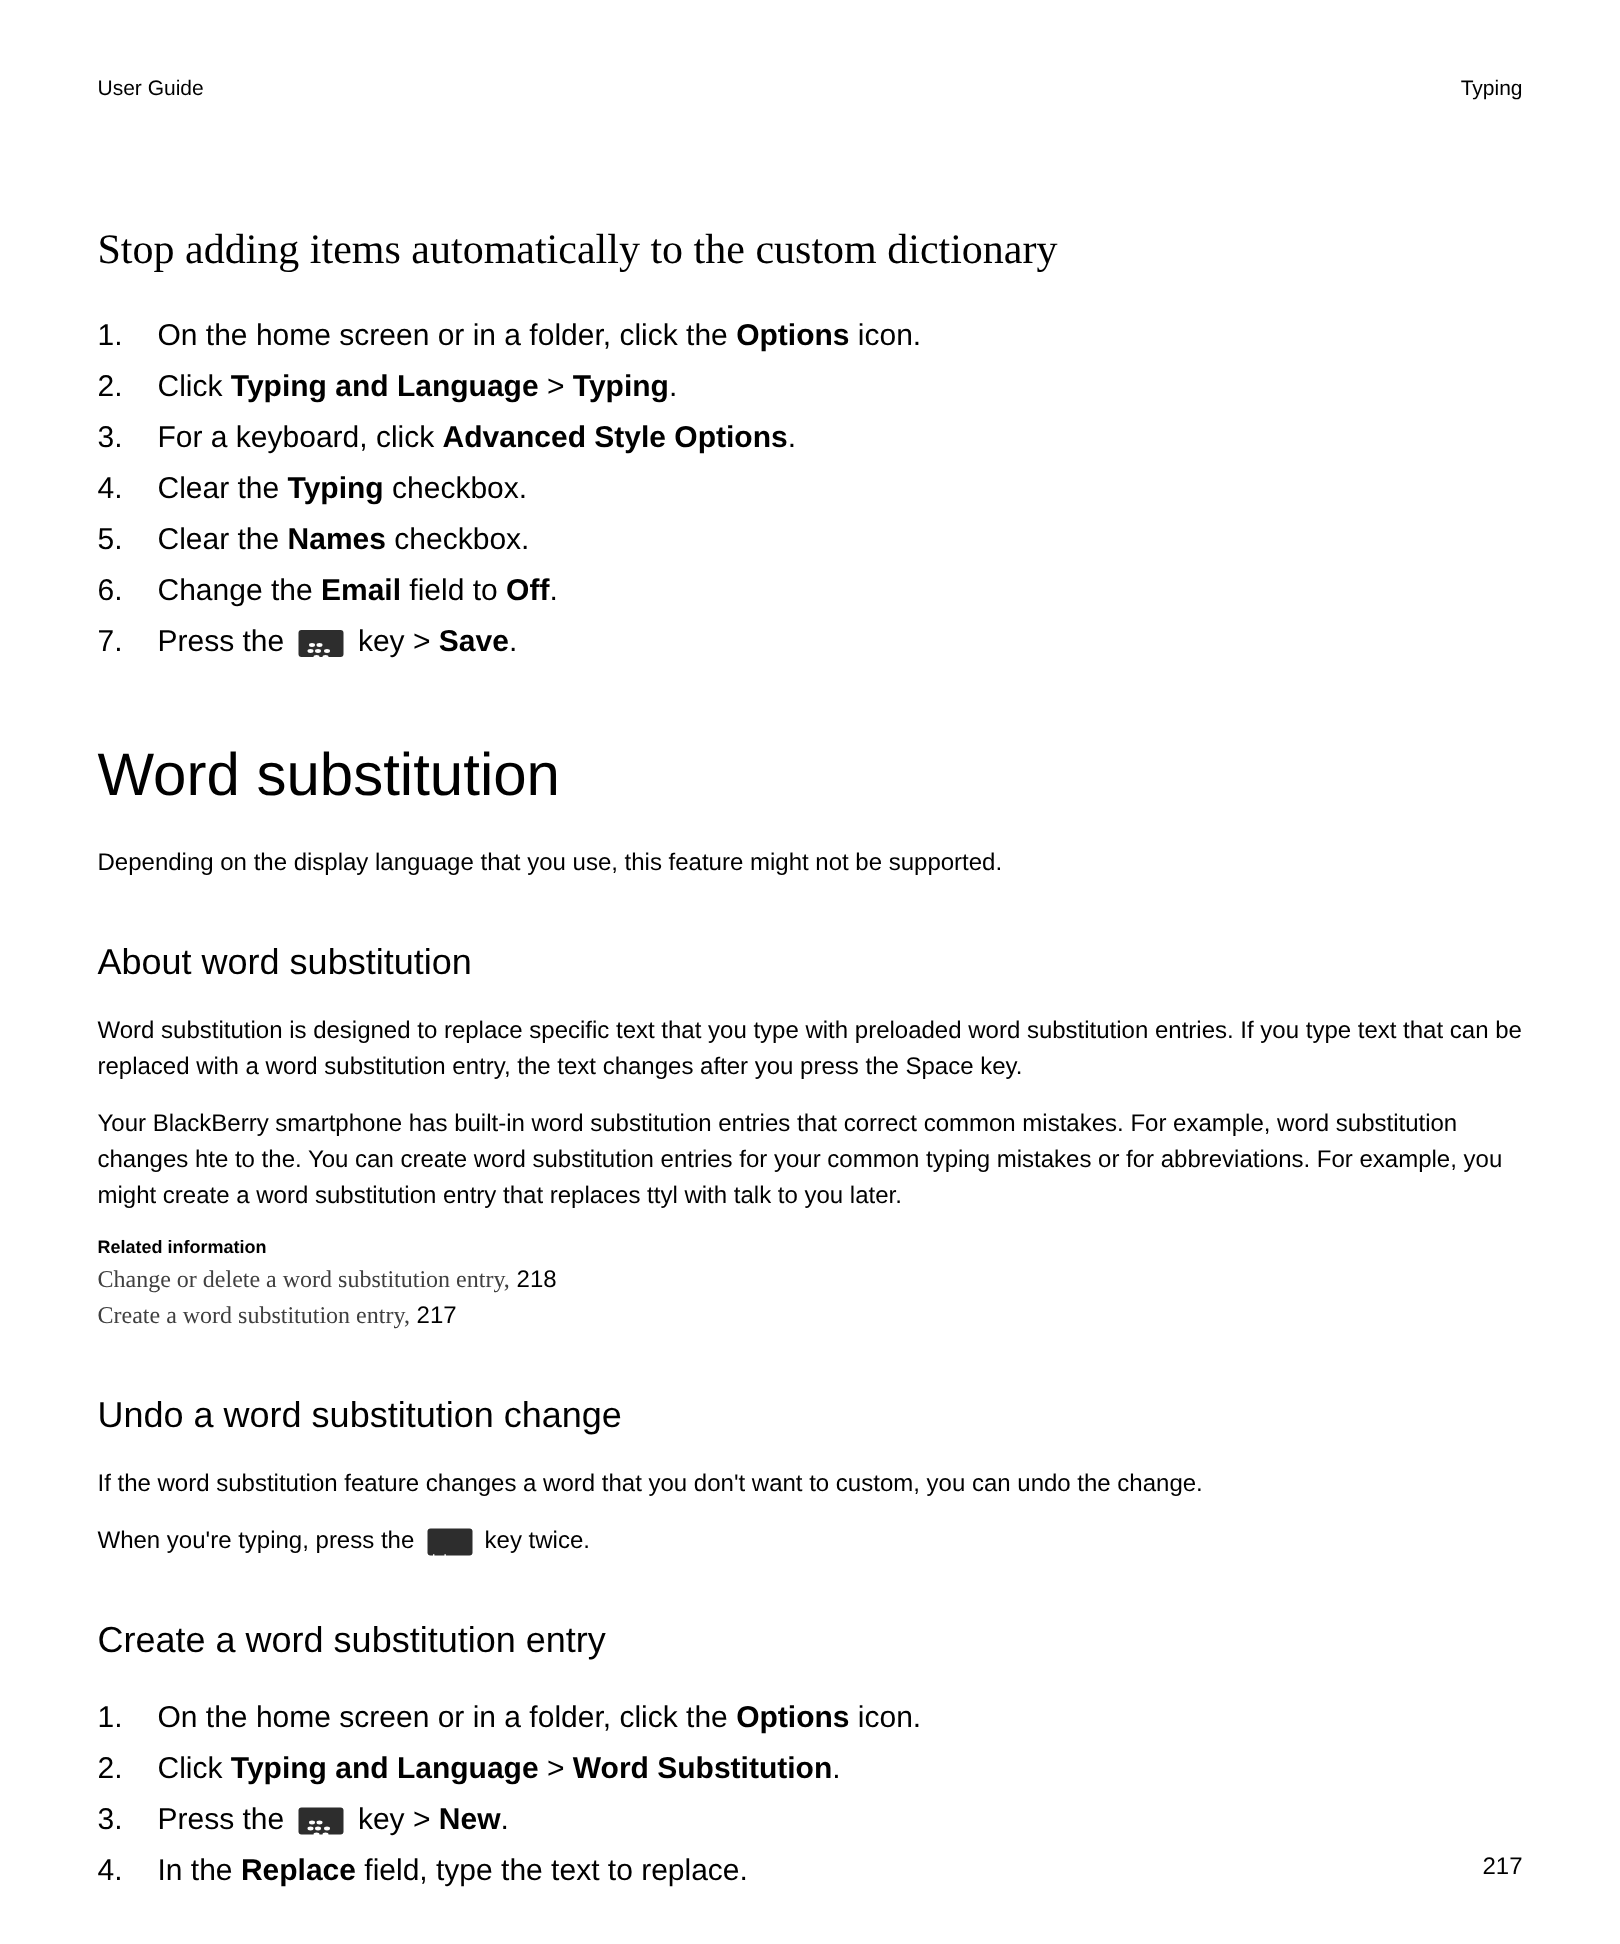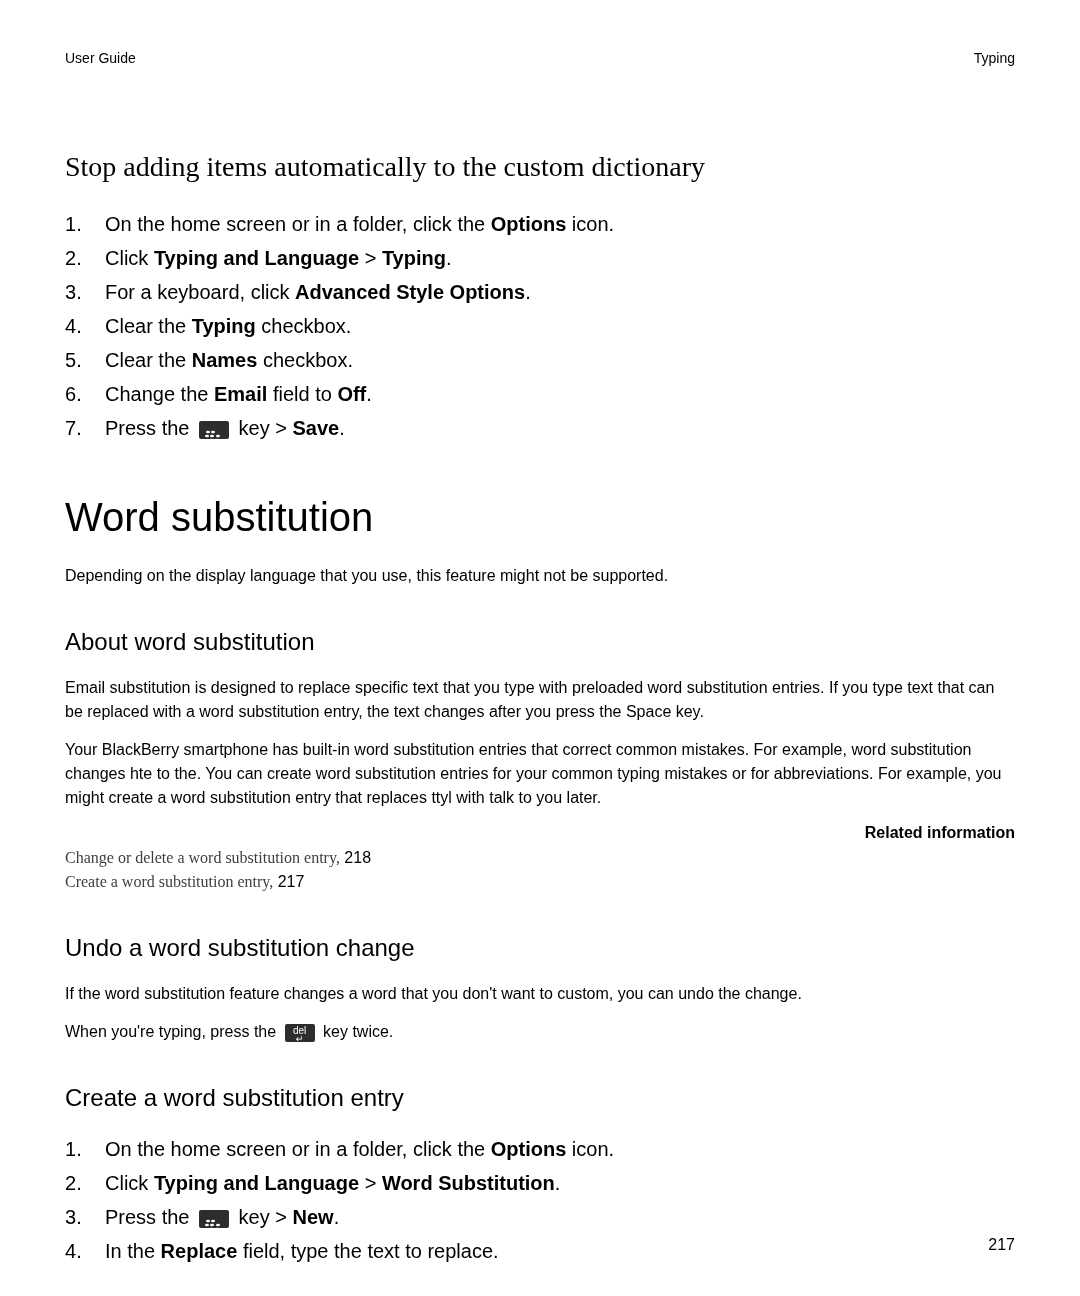--- a/index.html
+++ b/index.html
@@ -60,24 +60,23 @@
     p {
       font-size: 16px;
       line-height: 1.5;
       margin-bottom: 14px;
     }
     .bold {
       font-weight: bold;
     }
     .related-heading {
       font-weight: bold;
-      font-size: 16px;
+      font-size: 12px;
       margin-top: 0;
       margin-bottom: 4px;
-      text-align: right;
     }
     .link {
       color: #404040;
       cursor: pointer;
       font-family: Liberation Serif, serif;
     }
     .related-line {
       font-size: 16px;
       line-height: 1.5;
     }
@@ -92,23 +91,23 @@
       position: relative;
       margin: 0 4px;
     }
     .key-icon.bb svg {
       width: 20px;
       height: 14px;
       margin: 2px 5px;
     }
     .key-icon.del {
       font-size: 10px;
-      text-align: center;
+      text-align: left;
       line-height: 12px;
-      padding-top: 1px;
+      padding-top: 16px;
     }
     .key-icon.del::after {
       content: "↵";
       display: block;
       font-size: 9px;
       line-height: 5px;
     }
     .page-number {
       position: absolute;
       bottom: 42px;
@@ -162,21 +161,21 @@
         </svg></span><span class="inline-text"> key &gt; </span><span class="bold inline-text">Save</span><span class="inline-text">.</span>
   </li>
 </ol>
 
 <h1 class="main-title">Word substitution</h1>
 
 <p>Depending on the display language that you use, this feature might not be supported.</p>
 
 <h2 class="sub-title">About word substitution</h2>
 
-<p>Email substitution is designed to replace specific text that you type with preloaded word substitution entries. If you type text that can be replaced with a word substitution entry, the text changes after you press the Space key.</p>
+<p>Word substitution is designed to replace specific text that you type with preloaded word substitution entries. If you type text that can be replaced with a word substitution entry, the text changes after you press the Space key.</p>
 <p>Your BlackBerry smartphone has built-in word substitution entries that correct common mistakes. For example, word substitution changes hte to the. You can create word substitution entries for your common typing mistakes or for abbreviations. For example, you might create a word substitution entry that replaces ttyl with talk to you later.</p>
 
 <div class="related-heading">Related information</div>
 <div class="related-line">
   <span class="link">Change or delete a word substitution entry,</span><span> 218</span>
 </div>
 <div class="related-line">
   <span class="link">Create a word substitution entry,</span><span> 217</span>
 </div>
 

